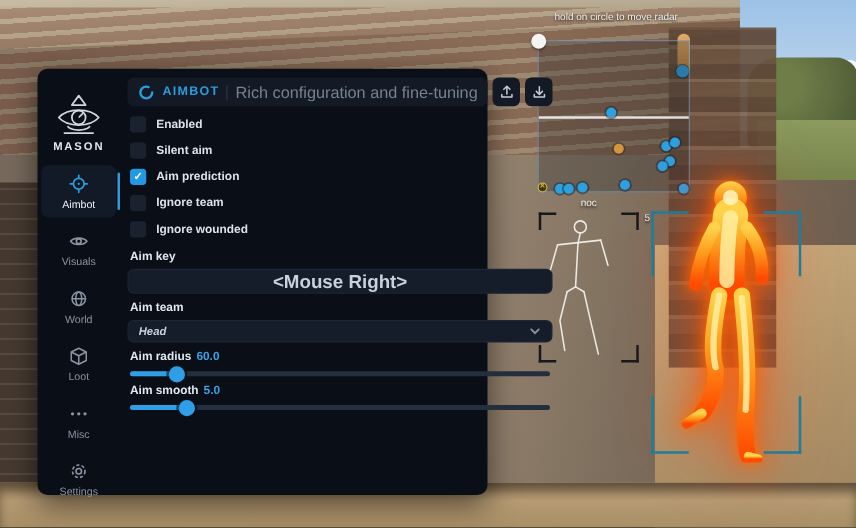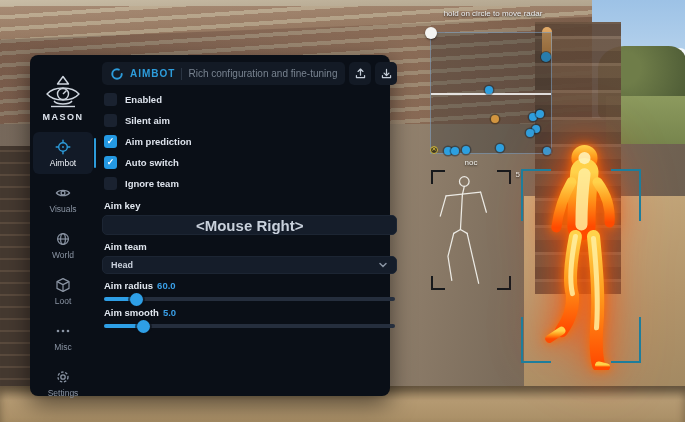--- a/index.html
+++ b/index.html
@@ -87,38 +87,38 @@
   .nav-item.active .nav-label{color:#eef2f7;}
   .nav-item.active::after{content:"";position:absolute;right:-3px;top:6px;bottom:6px;width:2.5px;
     border-radius:2px;background:#2d9cdb;}
 
   .main{flex:1;padding:7px 9px 0 6px;display:flex;flex-direction:column;}
   .header-row{display:flex;gap:4px;}
   .header-bar{flex:1;height:23px;background:#131a25;border-radius:5px;display:flex;align-items:center;
     padding:0 8px;gap:6px;}
   .header-title{font-size:10px;font-weight:bold;letter-spacing:1px;color:#2d9cdb;}
   .header-sep{width:1px;height:12px;background:#2a3442;}
-  .header-sub{font-size:10px;color:#77828f;white-space:nowrap;overflow:hidden;}
+  .header-sub{font-size:13px;color:#77828f;white-space:nowrap;overflow:hidden;}
   .icon-btn{width:22px;height:23px;flex:none;background:#131a25;border:none;border-radius:5px;
     color:#c3ccd7;display:flex;align-items:center;justify-content:center;cursor:pointer;padding:0;}
 
   .checks{margin-top:4px;}
   .check-row{display:flex;align-items:center;height:21px;cursor:pointer;}
   .cb{width:13px;height:13px;border-radius:3px;background:#1a2230;margin:0 8px 0 2px;flex:none;
     display:flex;align-items:center;justify-content:center;}
   .cb.checked{background:#2499e3;}
   .cb.checked::after{content:"✓";color:#fff;font-size:9px;font-weight:bold;line-height:1;}
   .cb-label{font-size:9.5px;font-weight:bold;color:#dde3ec;}
 
   .field-label{font-size:9.5px;font-weight:bold;color:#e2e8f0;margin:6px 0 4px 2px;}
   .wide-btn{width:100%;height:20px;background:#151d2a;border:1px solid #1c2533;border-radius:5px;
     color:#c9d1dc;font-size:15px;font-weight:bold;cursor:pointer;font-family:inherit;}
   .select{width:100%;height:18px;background:#151d2a;border:1px solid #1c2533;border-radius:5px;
     display:flex;align-items:center;padding:0 8px;cursor:pointer;}
-  .select-value{flex:1;font-size:9px;font-weight:bold;color:#c9d1dc;}
+  .select-value{flex:1;font-size:9px;font-weight:bold;color:#c9d1dc;font-style:italic;}
   .select .chev{color:#8a94a3;}
 
   .slider-block{margin-top:6px;}
   .s-head{font-size:9.5px;font-weight:bold;color:#e2e8f0;margin:4px 0 6px 2px;}
   .s-value{color:#3aa0e8;margin-left:4px;}
   .s-track{position:relative;height:4px;border-radius:2px;background:#252e3d;margin:0 2px;}
   .s-fill{position:absolute;left:0;top:0;height:100%;border-radius:2px;background:#2e9fe6;}
   .s-handle{position:absolute;top:-4.5px;width:13px;height:13px;border-radius:50%;background:#2e9fe6;
     box-shadow:0 0 0 2px rgba(10,15,23,.6);}
 </style>
@@ -316,26 +316,26 @@
   </div>
           <div class="check-row">
     <span class="cb"></span>
     <span class="cb-label">Silent aim</span>
   </div>
           <div class="check-row">
     <span class="cb checked"></span>
     <span class="cb-label">Aim prediction</span>
   </div>
           <div class="check-row">
-    <span class="cb checked"></span>
-    <span class="cb-label">Auto switch</span>
-  </div>
-          <div class="check-row">
     <span class="cb"></span>
     <span class="cb-label">Ignore team</span>
+  </div>
+          <div class="check-row">
+    <span class="cb"></span>
+    <span class="cb-label">Ignore wounded</span>
   </div>
         </div>
 
       <div class="field-label">Aim key</div>
       <button class="wide-btn">&lt;Mouse Right&gt;</button>
 
       <div class="field-label">Aim team</div>
       <div class="select">
         <span class="select-value">Head</span>
         <svg class="chev" width="10" height="10" viewBox="0 0 10 10" fill="none" stroke="currentColor" stroke-width="1.5" stroke-linecap="round">

